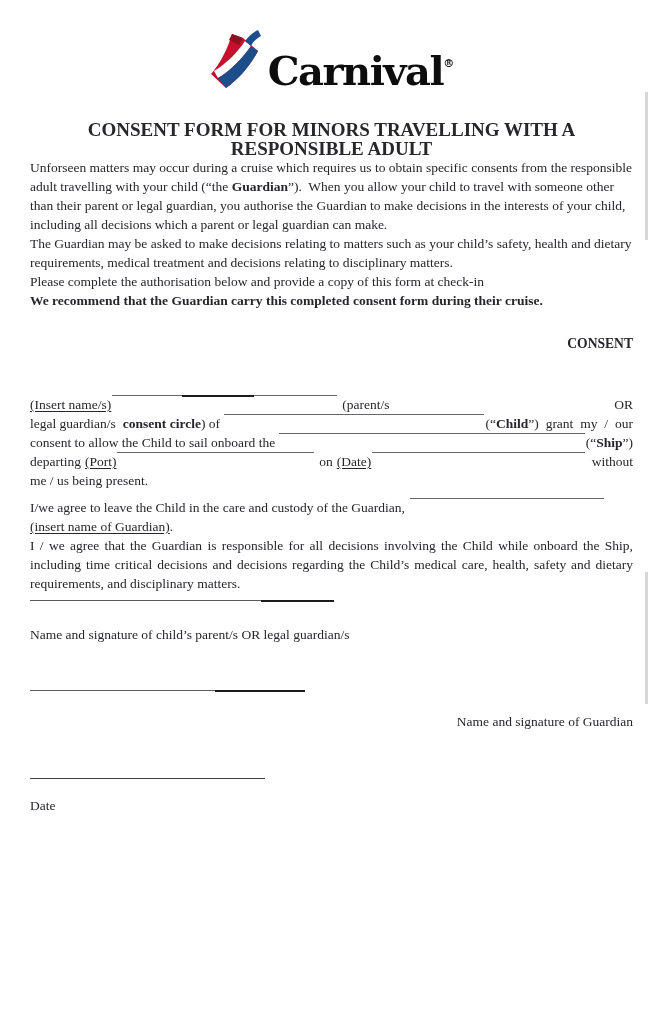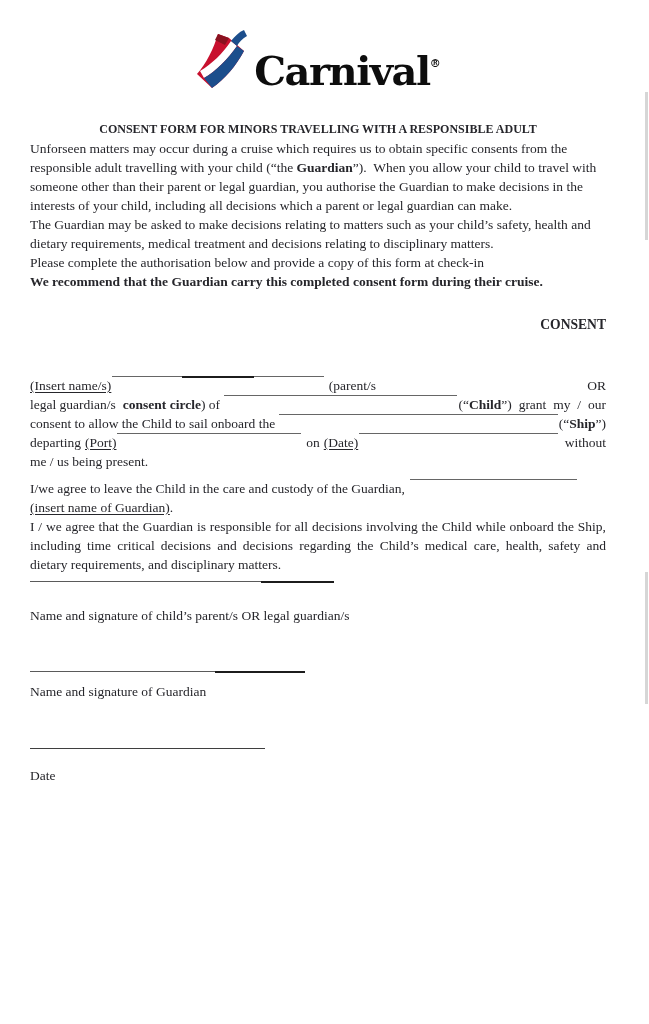--- a/index.html
+++ b/index.html
@@ -1,30 +1,30 @@
 <!DOCTYPE html>
 <html style="--text: #26262b; --funnel_red: #c8102e; --funnel_dark: #8a1220; --swoosh_blue: #1c4e8c; --blank_line: #666666; --blank_dark: #1c1c1c; --sig_line: #5a5a5a; --scroll: #d6d6d6;"><head>
 <meta charset="utf-8">
 <style>
   html,body { margin:0; padding:0; }
   body {
     width:649px; height:1024px; background:#ffffff; position:relative; overflow:hidden;
     font-family:"Liberation Serif","DejaVu Serif",serif;
     color:var(--text,#26262b);
   }
-  .page { padding:0 43px 0 30px; }
+  .page { padding:0 16px 0 30px; }
 
   
   .logo-row { margin-top:18px; height:72px; display:flex; justify-content:center; align-items:flex-end; }
   .funnel { width:56px; height:60px; margin-right:3px; }
   .wordmark { font-family:"DejaVu Serif",serif; font-weight:bold; font-size:40px; line-height:0.95; color:#0d0d0d; letter-spacing:-1.5px; white-space:nowrap; }
   .reg { font-size:11px; vertical-align:18px; letter-spacing:0; }
 
   
-  .doc-title { margin-top:30px; text-align:center; font-weight:bold; font-size:12px; line-height:19px; }
+  .doc-title { margin-top:30px; text-align:center; font-weight:bold; font-size:19px; line-height:19px; }
   p.bodytxt { margin:0; font-size:13.5px; line-height:19px; }
   .p1 { margin-top:13px; }
   .p2 { margin-top:10px; }
   .pbold1 { margin-top:12px; font-weight:normal; }
   .pbold2 { margin-top:10px; font-weight:bold; }
   .consent-h { margin-top:24px; text-align:right; font-weight:bold; font-size:13.6px; line-height:19px; }
   .just { text-align:justify; }
 
   
   .consent-block { margin-top:42px; }
@@ -41,21 +41,21 @@
   .guardian-block { margin-top:8px; }
   .resp { margin-top:12px; }
 
   
   .sig { height:0; border-bottom:1.5px solid var(--sig_line,#5a5a5a); position:relative; }
   .sig1 { width:304px; margin-top:7px; }
   .sig2 { width:275px; margin-top:46px; }
   .sig3 { width:235px; margin-top:47px; border-color:#3f3f3f; }
   .siglabel { margin:0; font-size:13.5px; line-height:19px; }
   .lab1 { margin-top:24px; }
-  .lab2 { margin-top:10px; }
+  .lab2 { margin-top:21px;text-align:right; }
   .lab3 { margin-top:17px; }
 
   
   .thumb { position:absolute; right:1px; width:3px; background:var(--scroll,#d6d6d6); }
   .thumb1 { top:92px; height:148px; }
   .thumb2 { top:572px; height:132px; }
 </style>
 </head>
 <body>
 

